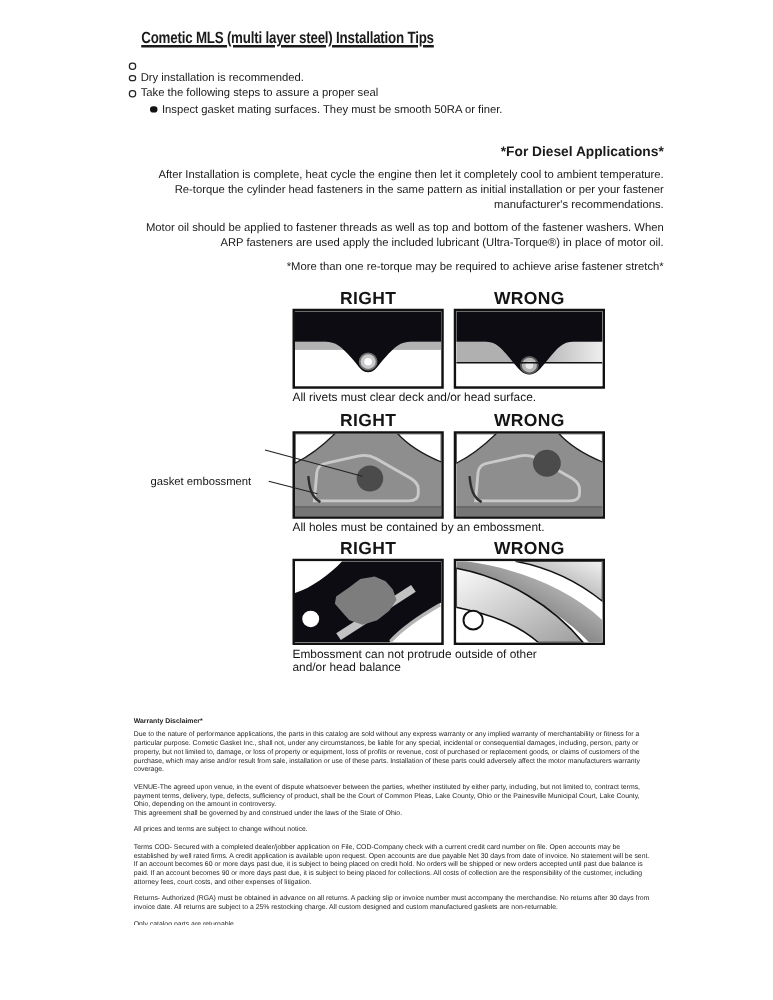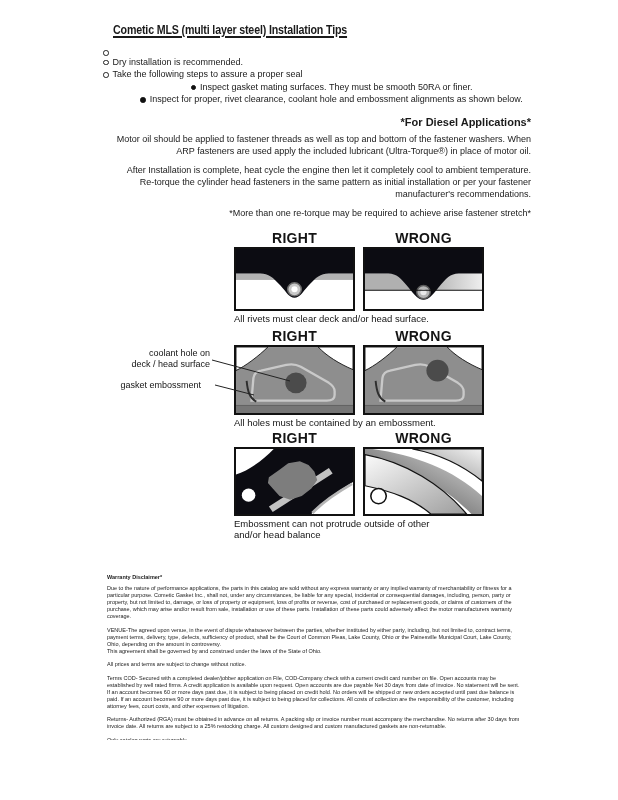--- a/index.html
+++ b/index.html
@@ -13,21 +13,21 @@
   .title{
     left:113px;top:22px;font-size:13px;font-weight:bold;white-space:nowrap;
     letter-spacing:-0.2px;transform:scaleX(0.82);transform-origin:left center;
     text-decoration:underline;text-decoration-thickness:1.5px;text-underline-offset:2px;
   }
   .bullets{left:103px;top:46px;width:440px;font-size:9px;line-height:12.4px;}
   .b-row{display:flex;align-items:flex-start;}
   .b-row .mk{flex:0 0 auto;width:3.5px;height:3.5px;border-radius:50%;margin:4.2px 4px 0 0;}
   .mk.open{border:1px solid #222;background:#fff;}
   .mk.fill{background:#111;border:1px solid #111;}
-  .b-sub{margin-left:17px;justify-content:center;}
+  .b-sub{margin-left:17px;}
 
   
   .diesel{left:113px;top:116px;width:418px;font-size:9px;line-height:12px;text-align:right;}
   .diesel h3{margin:0 0 5px 0;font-size:11px;font-weight:bold;}
   .diesel p{margin:0 0 7px 0;}
   .diesel .note{margin-top:1px;}
 
   
   .fig{left:234px;width:250px;}
   .fig-labels{display:flex;gap:8px;}
@@ -64,30 +64,26 @@
       <span>Dry installation is recommended.</span>
     </div>
     <div class="b-row">
       <span class="mk open"></span>
       <span>Take the following steps to assure a proper seal</span>
     </div>
     <div class="b-row b-sub">
       <span class="mk fill"></span>
       <span>Inspect gasket mating surfaces.  They must be smooth 50RA or finer.</span>
     </div>
-    <div class="b-row b-sub">
-      <span class="mk fill"></span>
-      <span>Inspect for proper, rivet clearance, coolant hole and embossment alignments as shown below.</span>
-    </div>
   </div>
 
   <div class="abs diesel">
     <h3>*For Diesel Applications*</h3>
+    <p>After Installation is complete, heat cycle the engine then let it completely cool to ambient temperature. Re-torque the cylinder head fasteners in the same pattern as initial installation or per your fastener manufacturer's recommendations.</p>
     <p>Motor oil should be applied to fastener threads as well as top and bottom of the fastener washers. When ARP fasteners are used apply the included lubricant (Ultra-Torque®) in place of motor oil.</p>
-    <p>After Installation is complete, heat cycle the engine then let it completely cool to ambient temperature. Re-torque the cylinder head fasteners in the same pattern as initial installation or per your fastener manufacturer's recommendations.</p>
     <p class="note">*More than one re-torque may be required to achieve arise fastener stretch*</p>
   </div>
 
   <div class="abs fig" style="top:230px">
     <div class="fig-labels">
       <span>RIGHT</span>
       <span>WRONG</span>
     </div>
     <div class="fig-boxes">
       <div class="fig-box" style="height:64px">
@@ -147,24 +143,20 @@
           <path d="M85,0 H121 V24 C107,18 93,9 85,0 Z" fill="#ffffff" stroke="#1a1a1a" stroke-width="1"></path>
           <path d="M16,57 L18,33 Q19,26 26,25 L52,19 Q60,17 67,21 L96,38 Q102,42 102,47 L102,51 Q102,57 94,57 Z" fill="none" stroke="#c9c9c9" stroke-width="2.4"></path>
           <path d="M11,36 C12,47 14,54 21,58" fill="none" stroke="#2e2e2e" stroke-width="2"></path>
           <circle cx="75" cy="25" r="11.5" fill="#4b4b4b"></circle>
         </svg>
       </div>
     </div>
     <div class="fig-caption">All holes must be contained by an embossment.</div>
   </div>
 
-  <div class="abs side-label" style="left:100px;top:348px;width:110px;">
-    <span class="ln" style="display:block">coolant hole on</span>
-    <span class="ln" style="display:block">deck / head surface</span>
-  </div>
   <div class="abs side-label" style="left:88px;top:380px;width:113px;">gasket embossment</div>
 
   <svg class="overlay" width="618" height="800" viewBox="0 0 618 800">
     <line x1="212" y1="360" x2="290" y2="381" stroke="#222222" stroke-width="1"></line>
     <line x1="215" y1="385" x2="254" y2="395" stroke="#222222" stroke-width="1"></line>
   </svg>
 
   <div class="abs fig" style="top:430px">
     <div class="fig-labels">
       <span>RIGHT</span>

